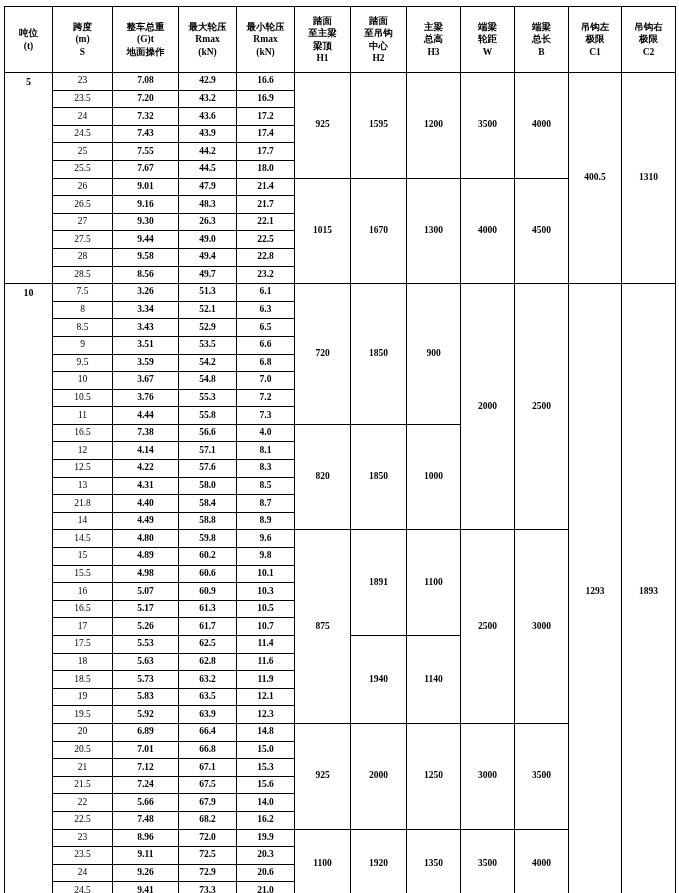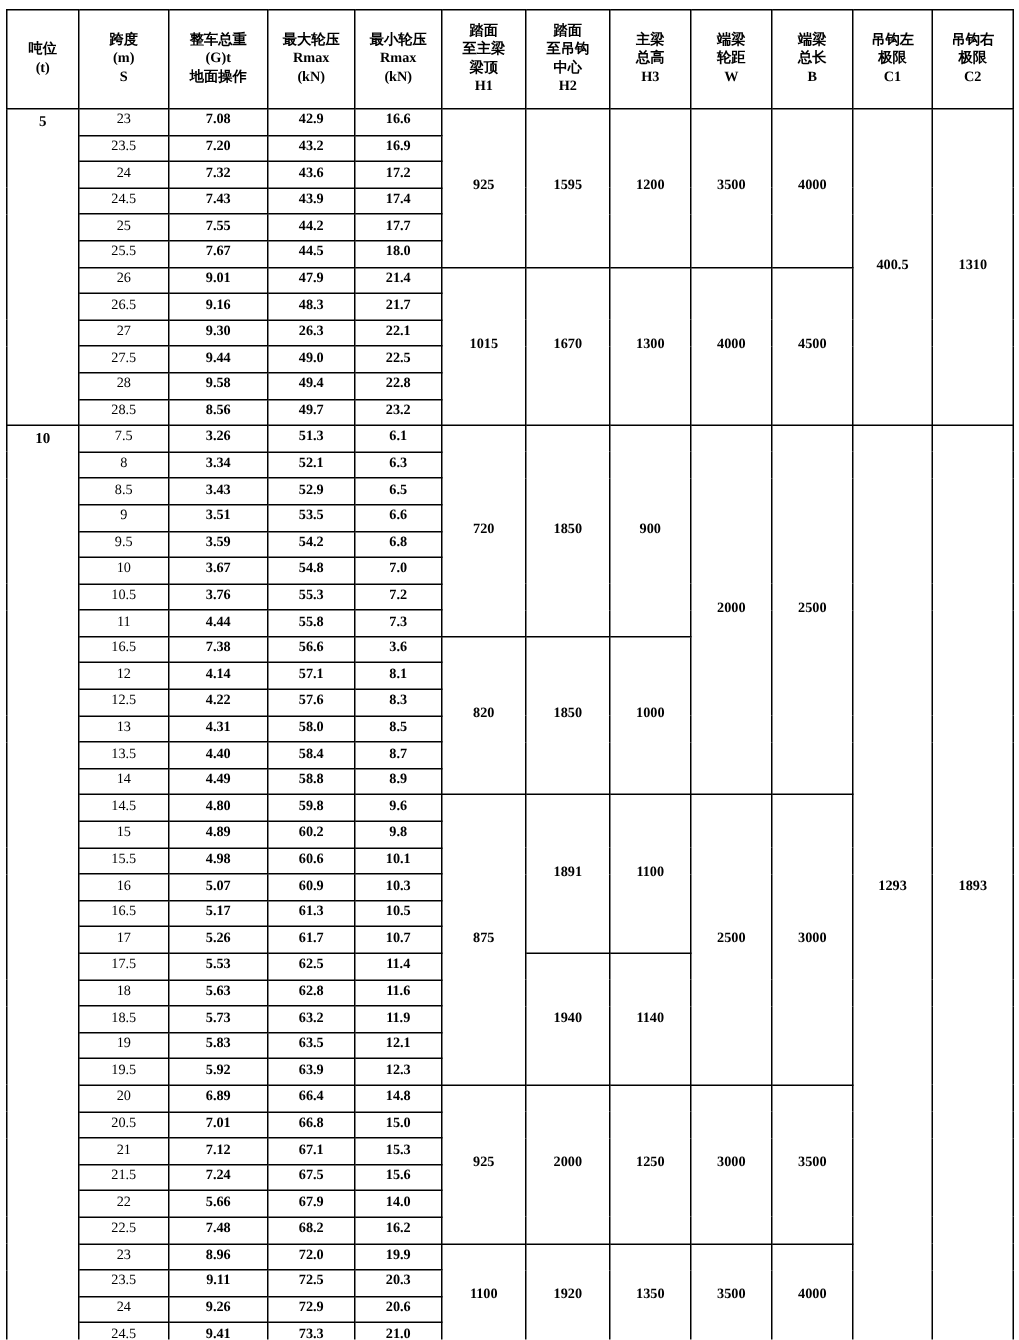--- a/index.html
+++ b/index.html
@@ -294,21 +294,21 @@
         <tr>
           <td class="span">11</td>
           <td>4.44</td>
           <td>55.8</td>
           <td>7.3</td>
         </tr>
         <tr>
           <td class="span">16.5</td>
           <td>7.38</td>
           <td>56.6</td>
-          <td>3.6</td>
+          <td>4.0</td>
           <td rowspan="6">820</td>
           <td rowspan="6">1850</td>
           <td rowspan="6">1000</td>
         </tr>
         <tr>
           <td class="span">12</td>
           <td>4.14</td>
           <td>57.1</td>
           <td>8.1</td>
         </tr>
@@ -318,21 +318,21 @@
           <td>57.6</td>
           <td>8.3</td>
         </tr>
         <tr>
           <td class="span">13</td>
           <td>4.31</td>
           <td>58.0</td>
           <td>8.5</td>
         </tr>
         <tr>
-          <td class="span">13.5</td>
+          <td class="span">21.8</td>
           <td>4.40</td>
           <td>58.4</td>
           <td>8.7</td>
         </tr>
         <tr>
           <td class="span">14</td>
           <td>4.49</td>
           <td>58.8</td>
           <td>8.9</td>
         </tr>

